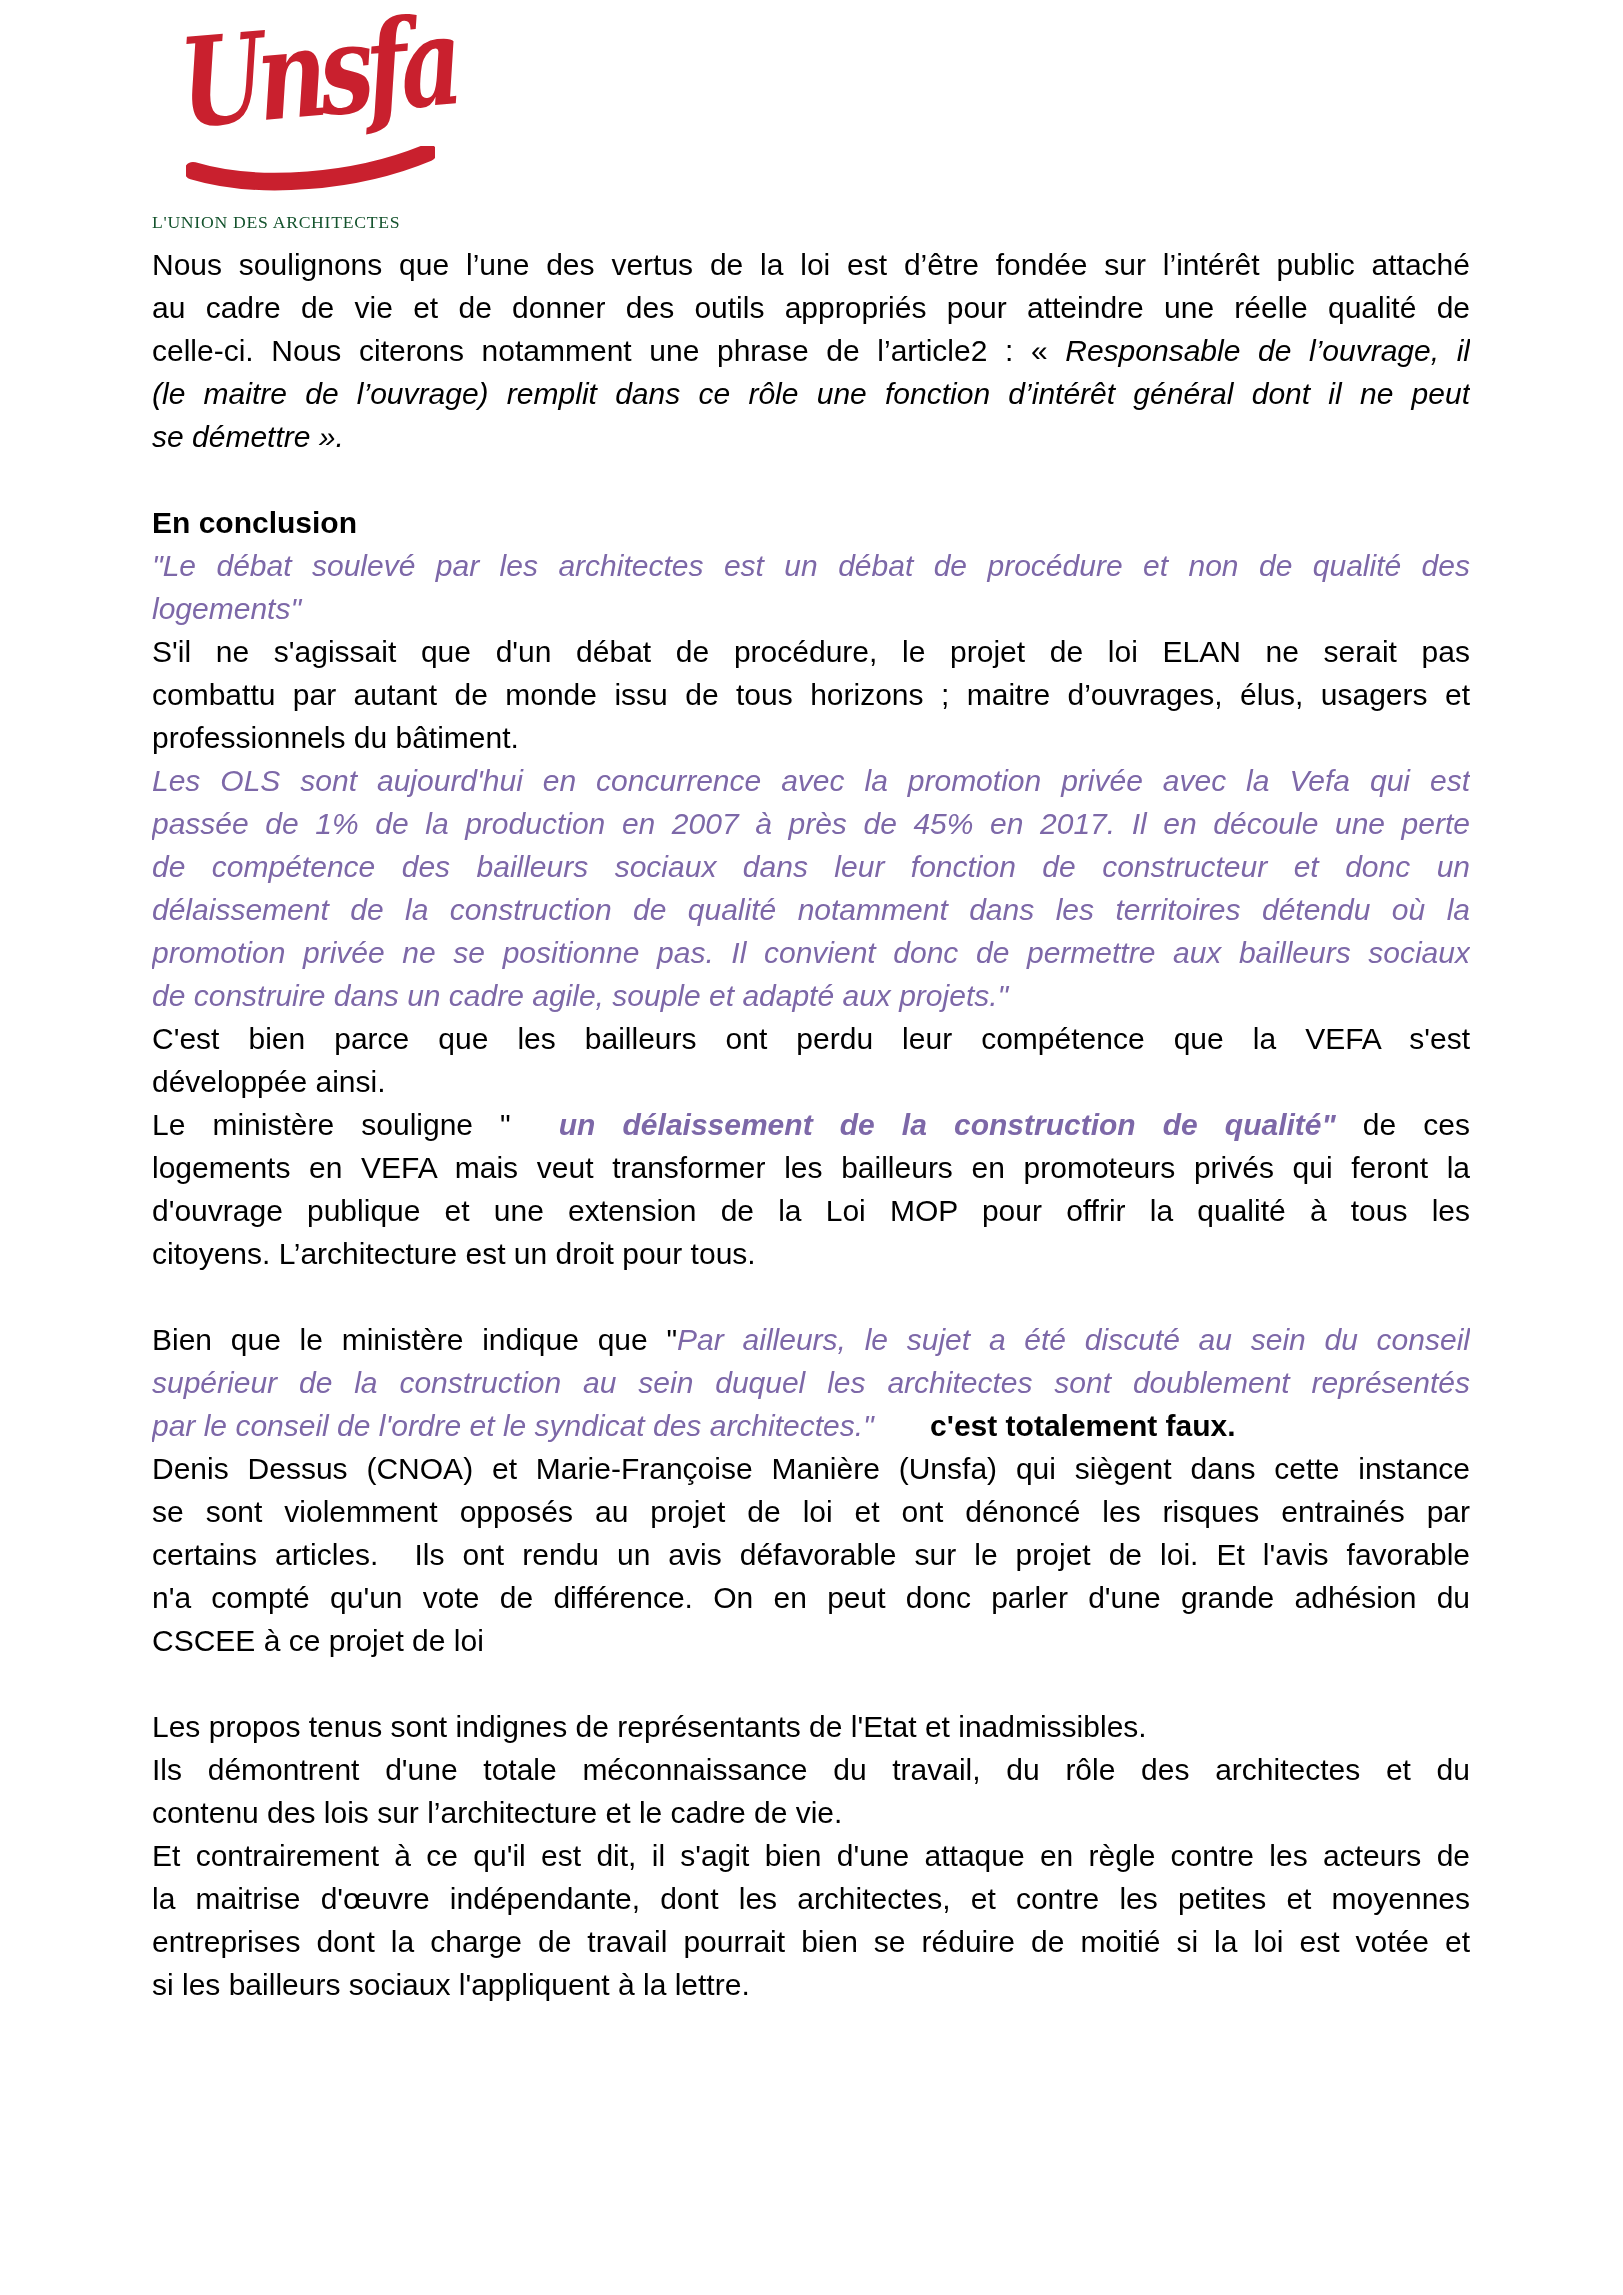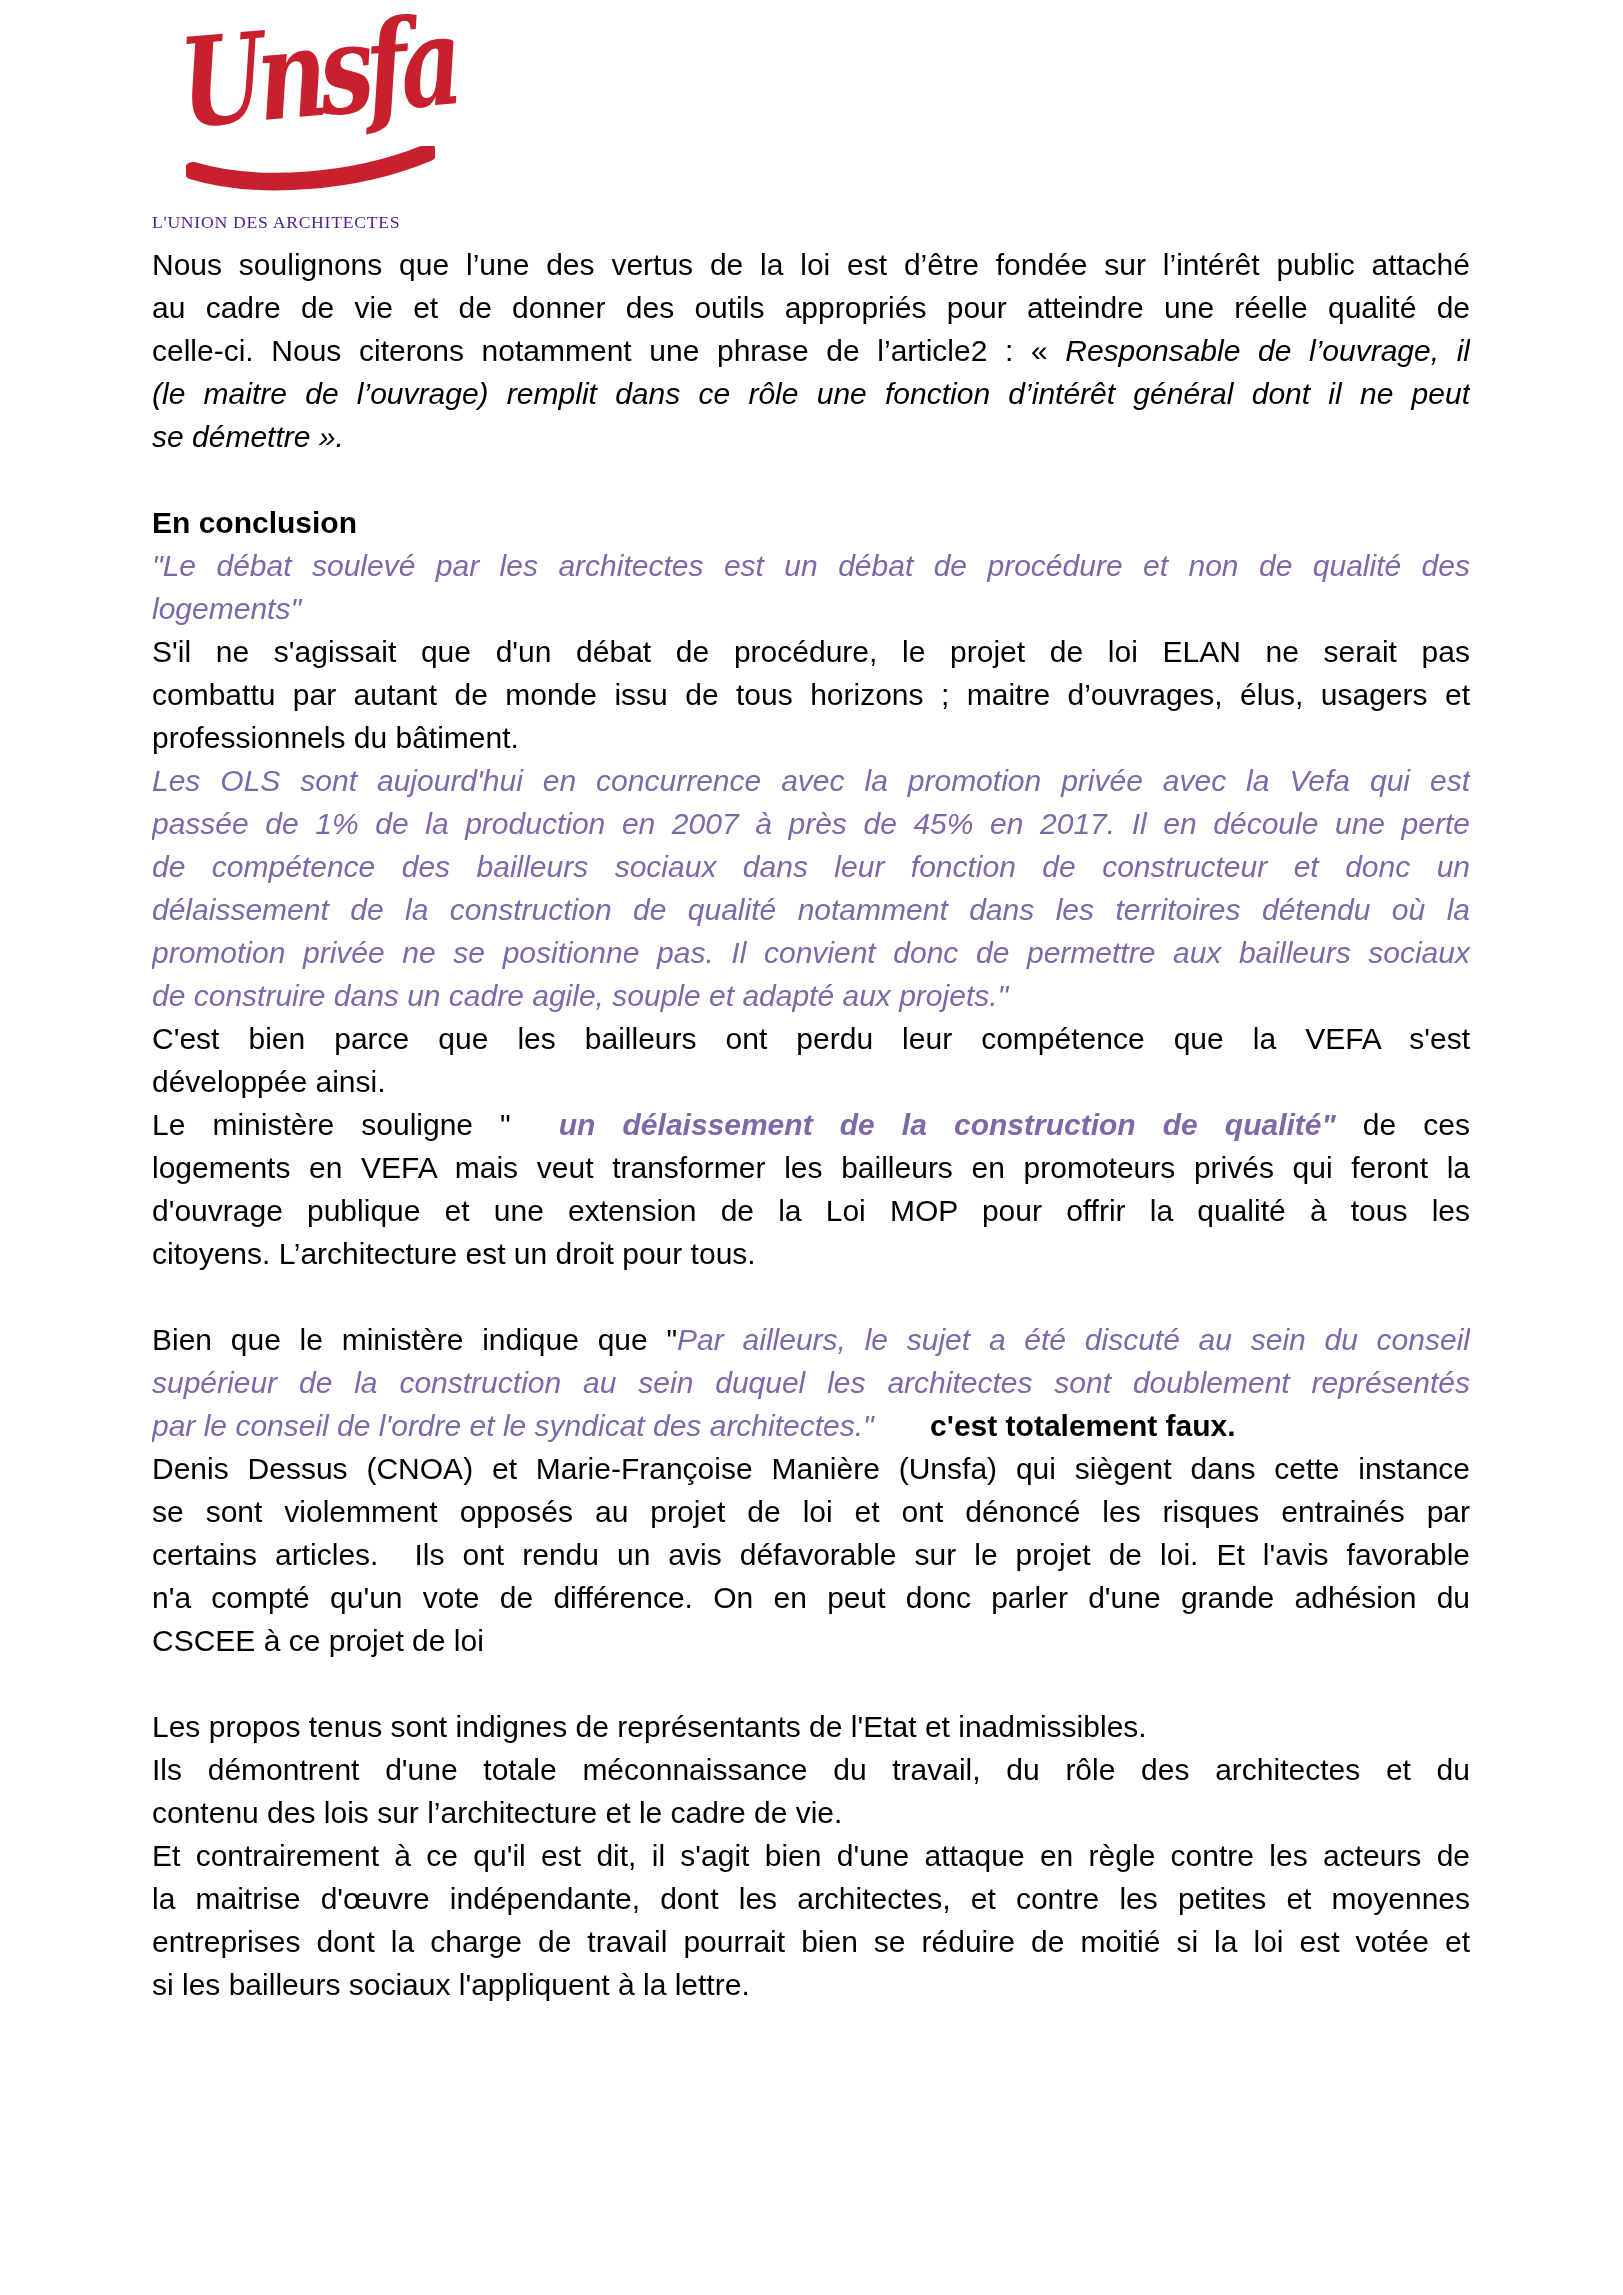--- a/index.html
+++ b/index.html
@@ -24,21 +24,21 @@
     color: var(--logo-red, #c9202e);
     transform: rotate(-5deg) scaleX(0.78);
     transform-origin: 0 70%;
     white-space: nowrap;
   }
   .logo-swoosh { position: absolute; left: 34px; top: 128px; width: 249px; height: 47px; }
   .logo-swoosh path { stroke: var(--logo-red, #c9202e); stroke-width: 27; fill: none; stroke-linecap: round; }
   .logo-sub {
     position: absolute; left: 0; top: 194px;
     font-family: "Liberation Serif", "DejaVu Serif", serif;
-    font-size: 17.7px; letter-spacing: 0.7px; color: #4c1d95;
+    font-size: 17.7px; letter-spacing: 0.7px; color: #14532d;
     white-space: nowrap;
   }
 
   
   .content { position: absolute; left: 152px; top: 243px; width: 1318px; }
   .line {
     font-size: 30px;
     height: 43px;
     line-height: 43px;
     text-align: justify;

